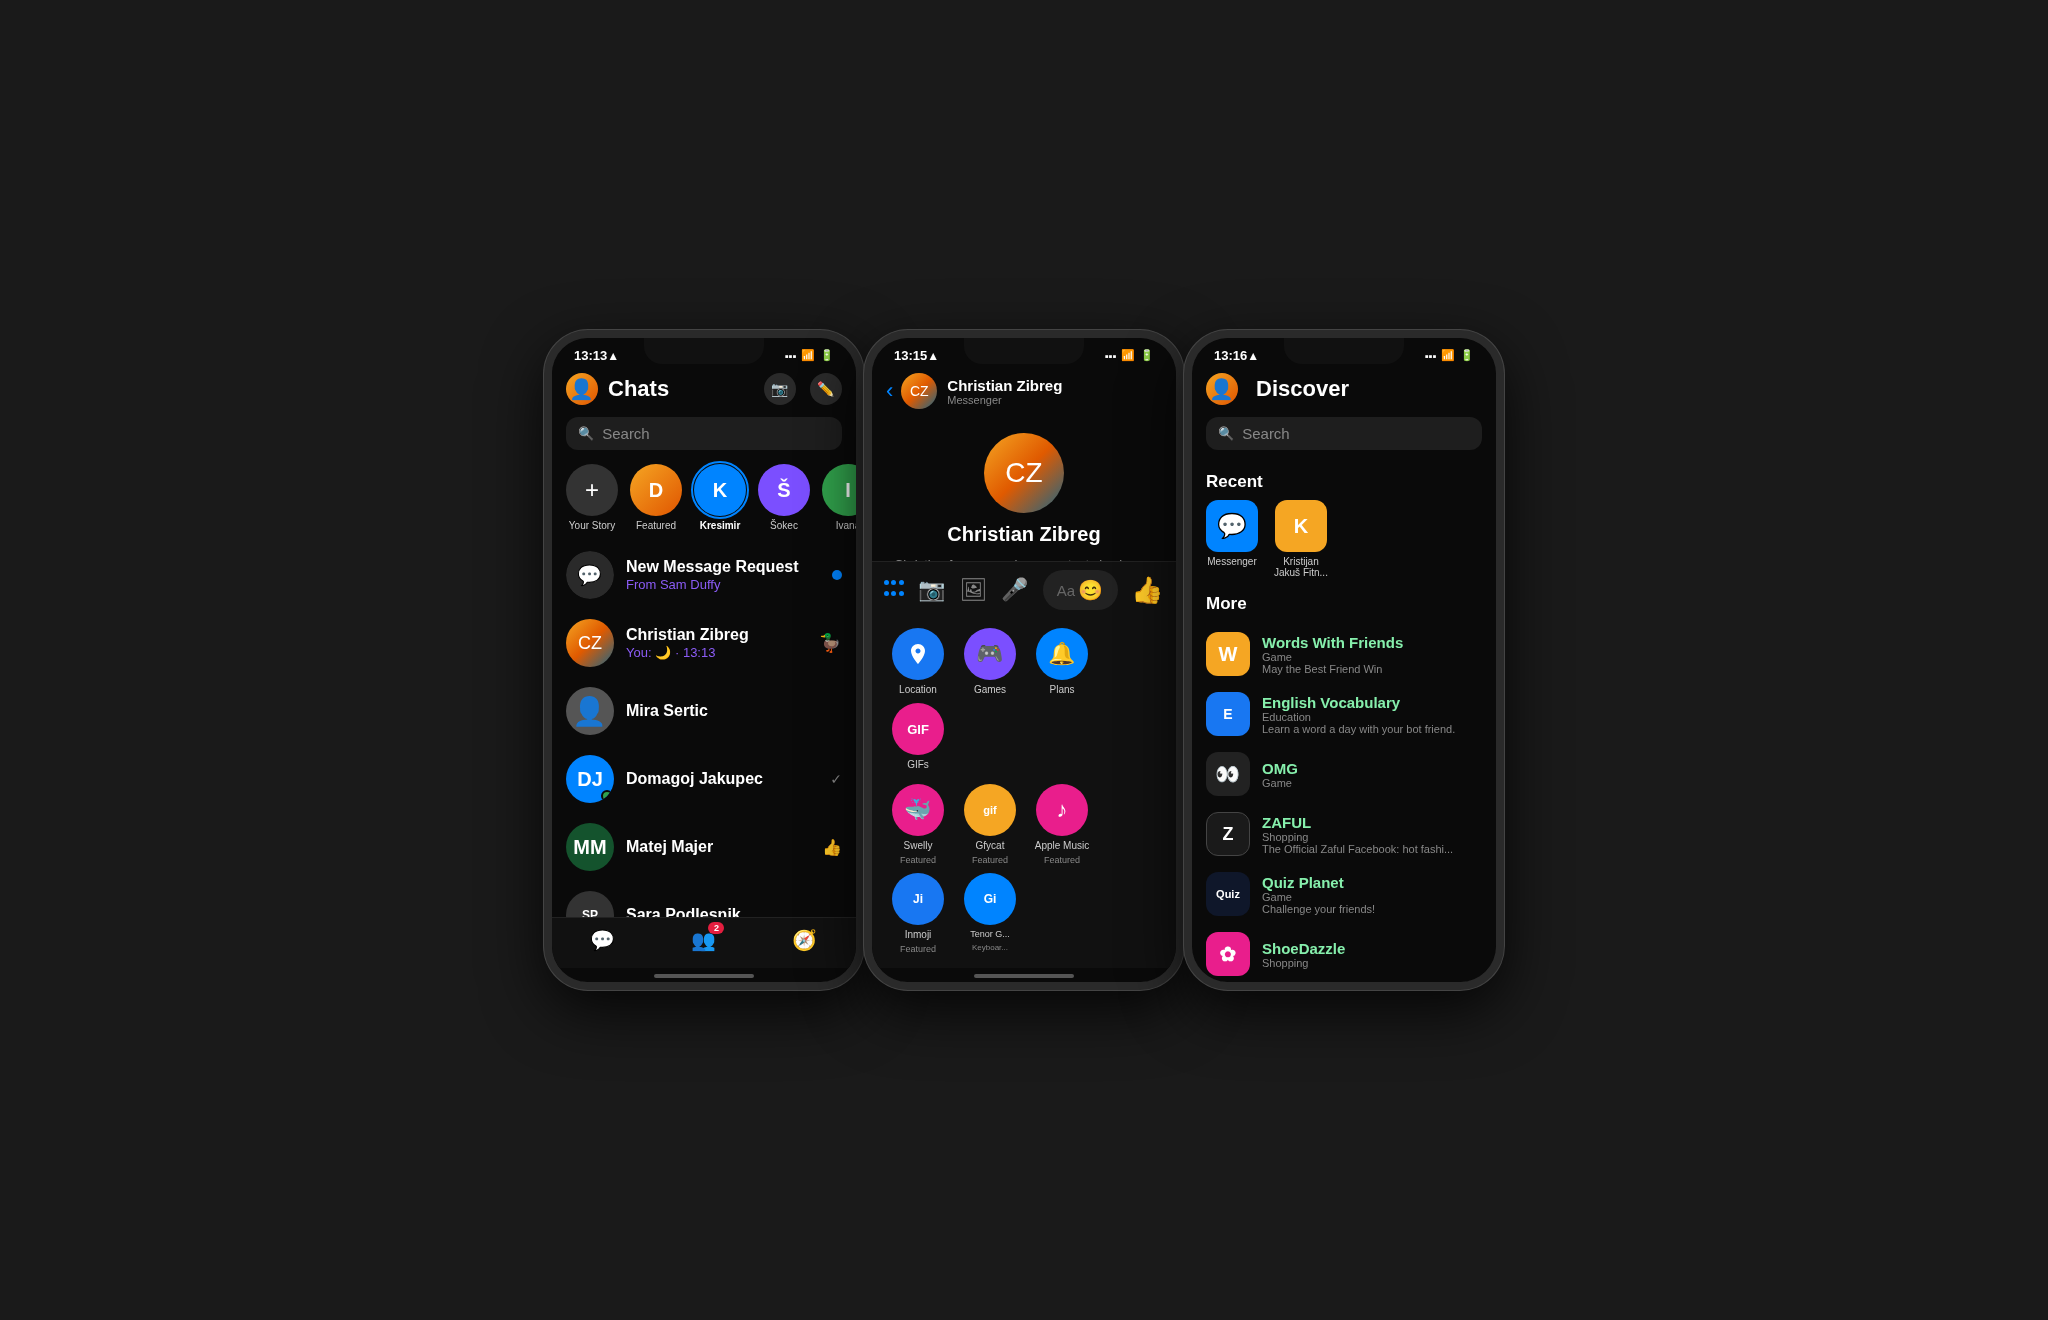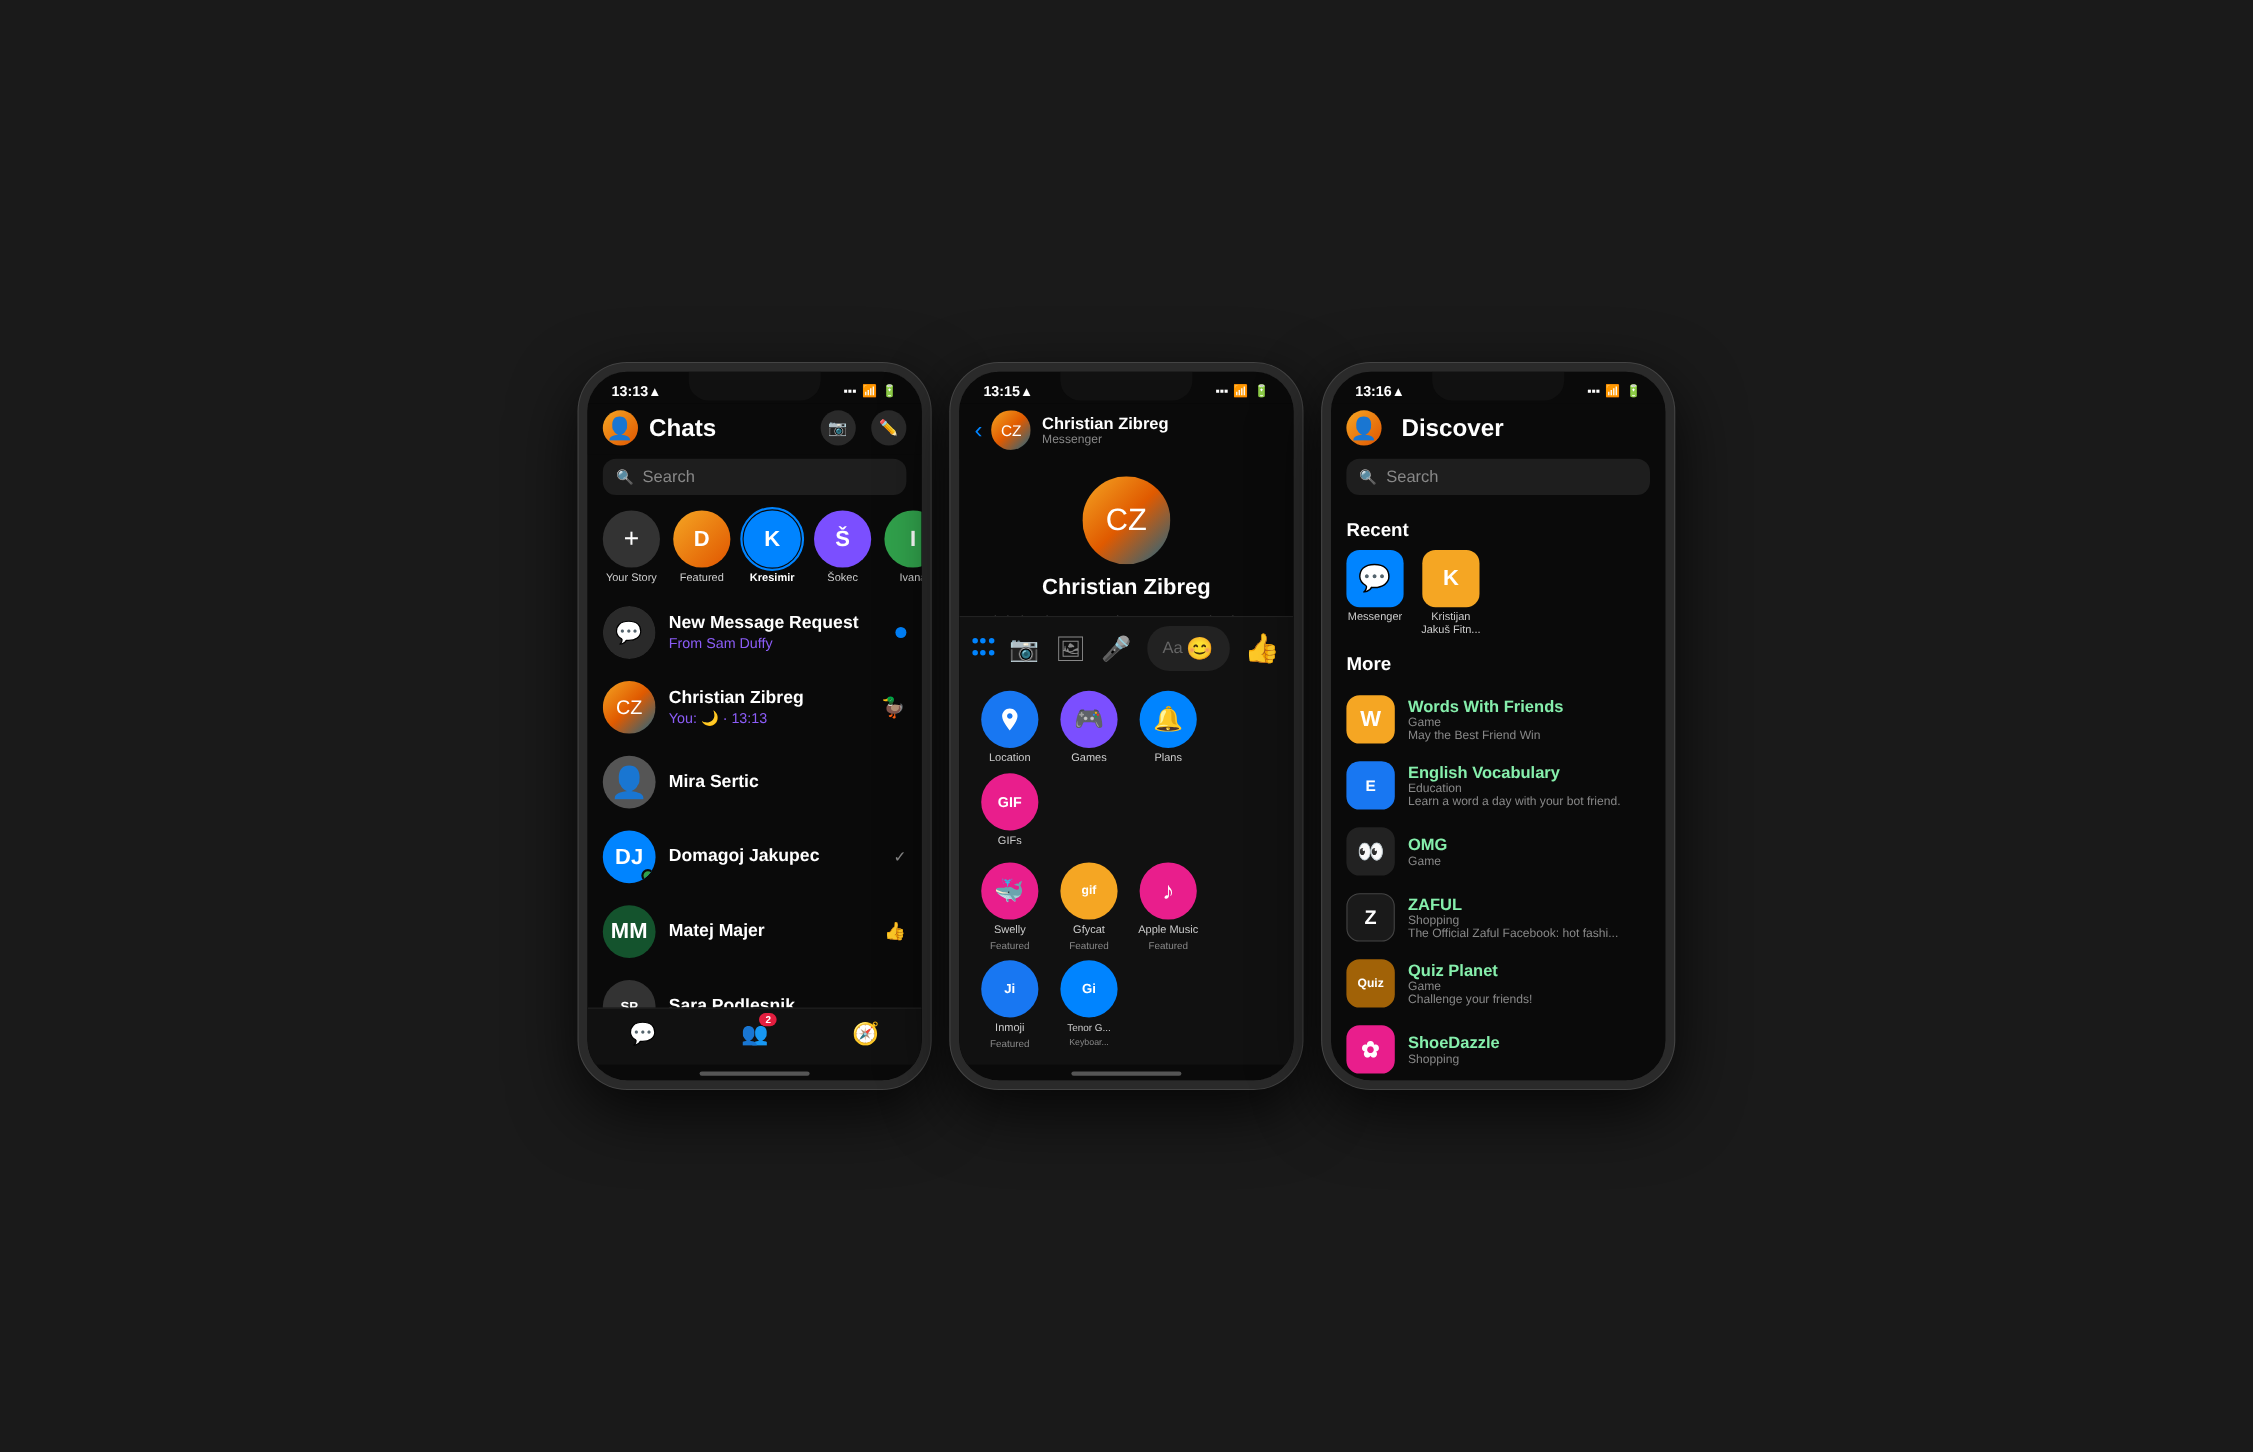--- a/index.html
+++ b/index.html
@@ -7,21 +7,20 @@
       background: #1a1a1a;
       display: flex;
       justify-content: center;
       align-items: center;
       min-height: 100vh;
       font-family: -apple-system, BlinkMacSystemFont, 'Helvetica Neue', sans-serif;
       padding: 20px;
     }
     .phones-container {
       display: flex;
-      gap: 18px;
       align-items: center;
     }
     .phone {
       width: 320px;
       height: 660px;
       background: #111;
       border-radius: 44px;
       border: 8px solid #2a2a2a;
       box-shadow: 0 0 0 1px #444, inset 0 0 0 1px #333, 0 20px 60px rgba(0,0,0,0.8);
       overflow: hidden;
@@ -833,21 +832,21 @@
         <div class="more-app-item">
           <div class="more-app-icon" style="background:#1a1a1a;border:1px solid #444;font-size:18px;">Z</div>
           <div class="more-app-info">
             <div class="more-app-name">ZAFUL</div>
             <div class="more-app-cat">Shopping</div>
             <div class="more-app-desc">The Official Zaful Facebook: hot fashi...</div>
           </div>
         </div>
 
         <div class="more-app-item">
-          <div class="more-app-icon" style="background:#a16207;font-size:11px;">Quiz</div>
+          <div class="more-app-icon" style="background:#0f172a;font-size:11px;">Quiz</div>
           <div class="more-app-info">
             <div class="more-app-name">Quiz Planet</div>
             <div class="more-app-cat">Game</div>
             <div class="more-app-desc">Challenge your friends!</div>
           </div>
         </div>
 
         <div class="more-app-item">
           <div class="more-app-icon" style="background:#e91e8c;">✿</div>
           <div class="more-app-info">

